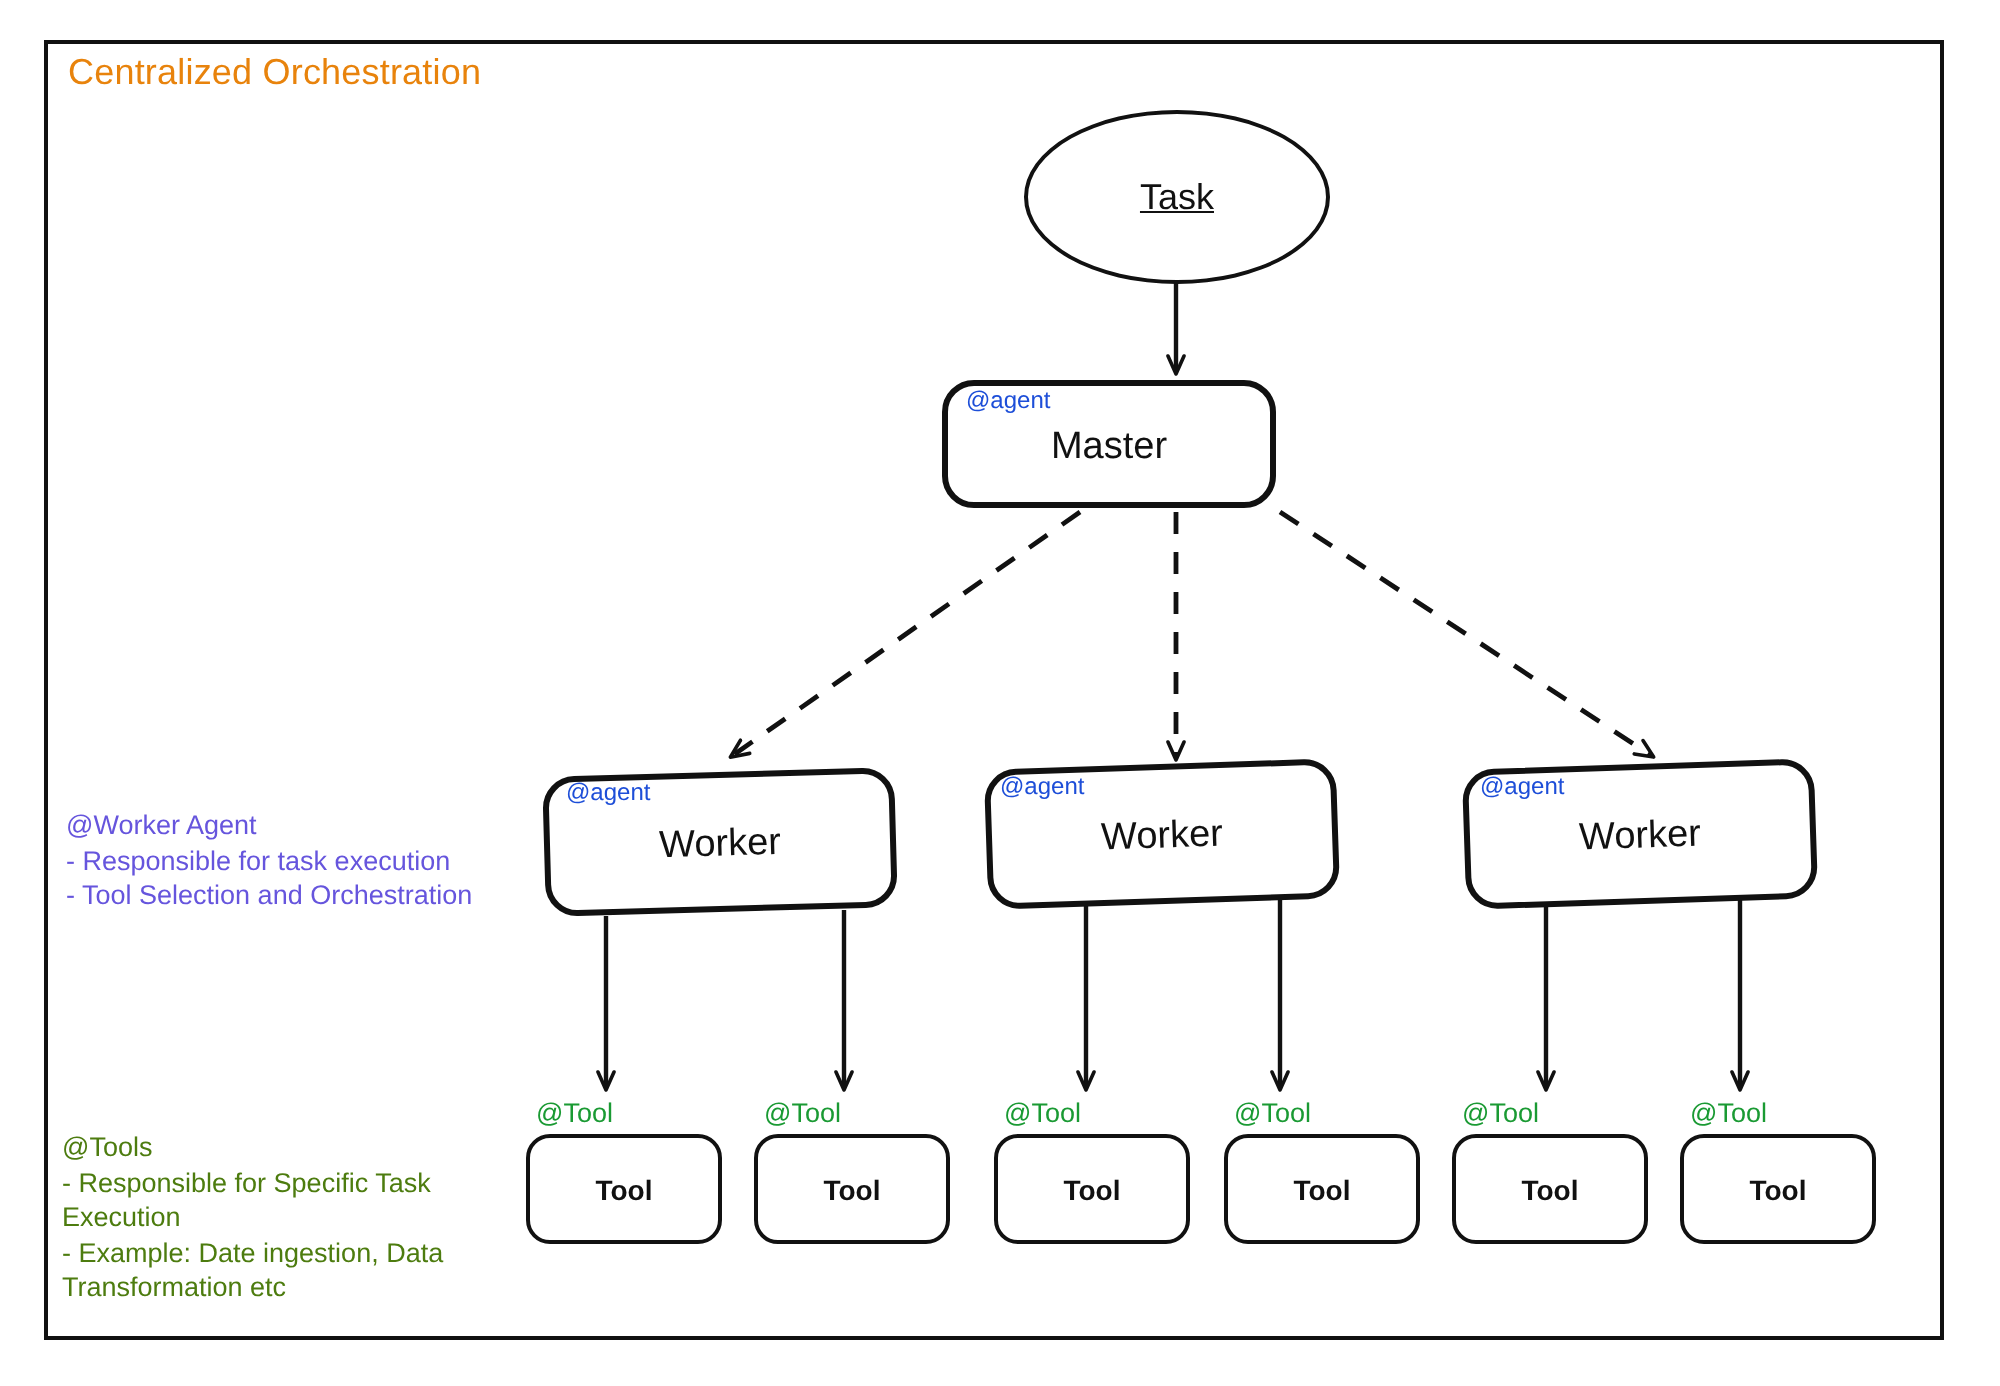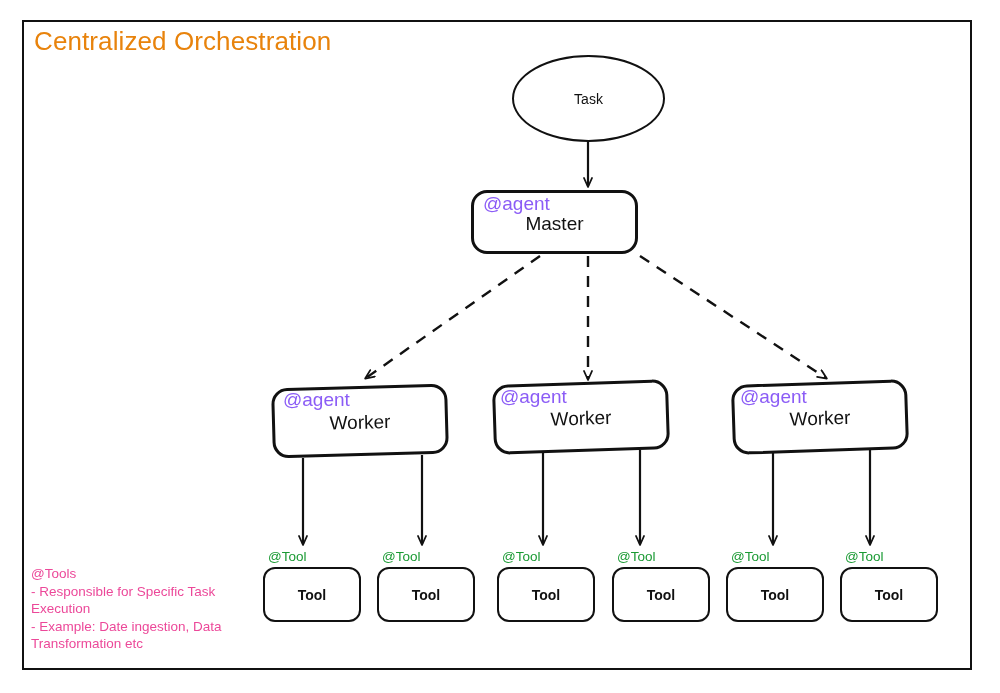--- a/index.html
+++ b/index.html
@@ -36,21 +36,21 @@
     top: 24px;
     width: 950px;
     height: 650px;
     background: #d8d8d8;
     z-index: -1;
   }
   .title {
     position: absolute;
     left: 34px;
     top: 26px;
-    font-size: 26px;
+    font-size: 18px;
     color: #E8830C;
     letter-spacing: 0.1px;
     white-space: nowrap;
   }
 
   
   .node {
     position: absolute;
     box-sizing: border-box;
     background: #ffffff;
@@ -71,22 +71,22 @@
     border-radius: 12px;
     font-weight: bold;
   }
   .node.tool .node-label {
     font-size: 14px;
     transform: translateY(-50%);
   }
 
   .tag-agent {
     position: absolute;
-    font-size: 19px;
-    color: #8b5cf6;
+    font-size: 12px;
+    color: #1d4ed8;
     white-space: nowrap;
   }
   .tag-tool {
     position: absolute;
     font-size: 13.5px;
     color: #1a9a33;
     white-space: nowrap;
   }
 
   
@@ -96,34 +96,35 @@
     border: 2.5px solid #111111;
     border-radius: 50%;
     background: #ffffff;
   }
   .ellipse .node-label {
     position: absolute;
     left: 0; right: 0;
     top: 50%;
     transform: translateY(-50%);
     text-align: center;
-    font-size: 14px;
+    font-size: 18px;
     color: #111111;
+    text-decoration: underline;
   }
 
   
   .annot {
     position: absolute;
     font-size: 13.5px;
     line-height: 17.5px;
     white-space: pre-line;
   }
   .annot.master   { color: #cc55cc; }
   .annot.worker   { color: #6655dd; }
-  .annot.tools    { color: #ec4899; }
+  .annot.tools    { color: #4d7c0f; }
 
   svg.edges {
     position: absolute;
     left: 0; top: 0;
     width: 1000px;
     height: 693px;
     pointer-events: none;
   }
 </style>
 </head>
@@ -199,20 +200,23 @@
   <div class="node" style="left:493px; top:382px; width:176px; height:70px; transform:rotate(-1.9deg);">
     <div class="node-label">Worker</div>
   </div>
   <div class="tag-agent" style="left:500px; top:386px;">@agent</div>
 
   <div class="node" style="left:732px; top:382px; width:176px; height:70px; transform:rotate(-1.9deg);">
     <div class="node-label">Worker</div>
   </div>
   <div class="tag-agent" style="left:740px; top:386px;">@agent</div>
 
+  <div class="annot worker" style="left:33px; top:404px; width:240px;">@Worker Agent
+- Responsible for task execution
+- Tool Selection and Orchestration</div>
 
   <div class="node tool" style="left:263px; top:567px; width:98px; height:55px;">
     <div class="node-label">Tool</div>
   </div>
   <div class="tag-tool" style="left:268px; top:549px;">@Tool</div>
 
   <div class="node tool" style="left:377px; top:567px; width:98px; height:55px;">
     <div class="node-label">Tool</div>
   </div>
   <div class="tag-tool" style="left:382px; top:549px;">@Tool</div>

